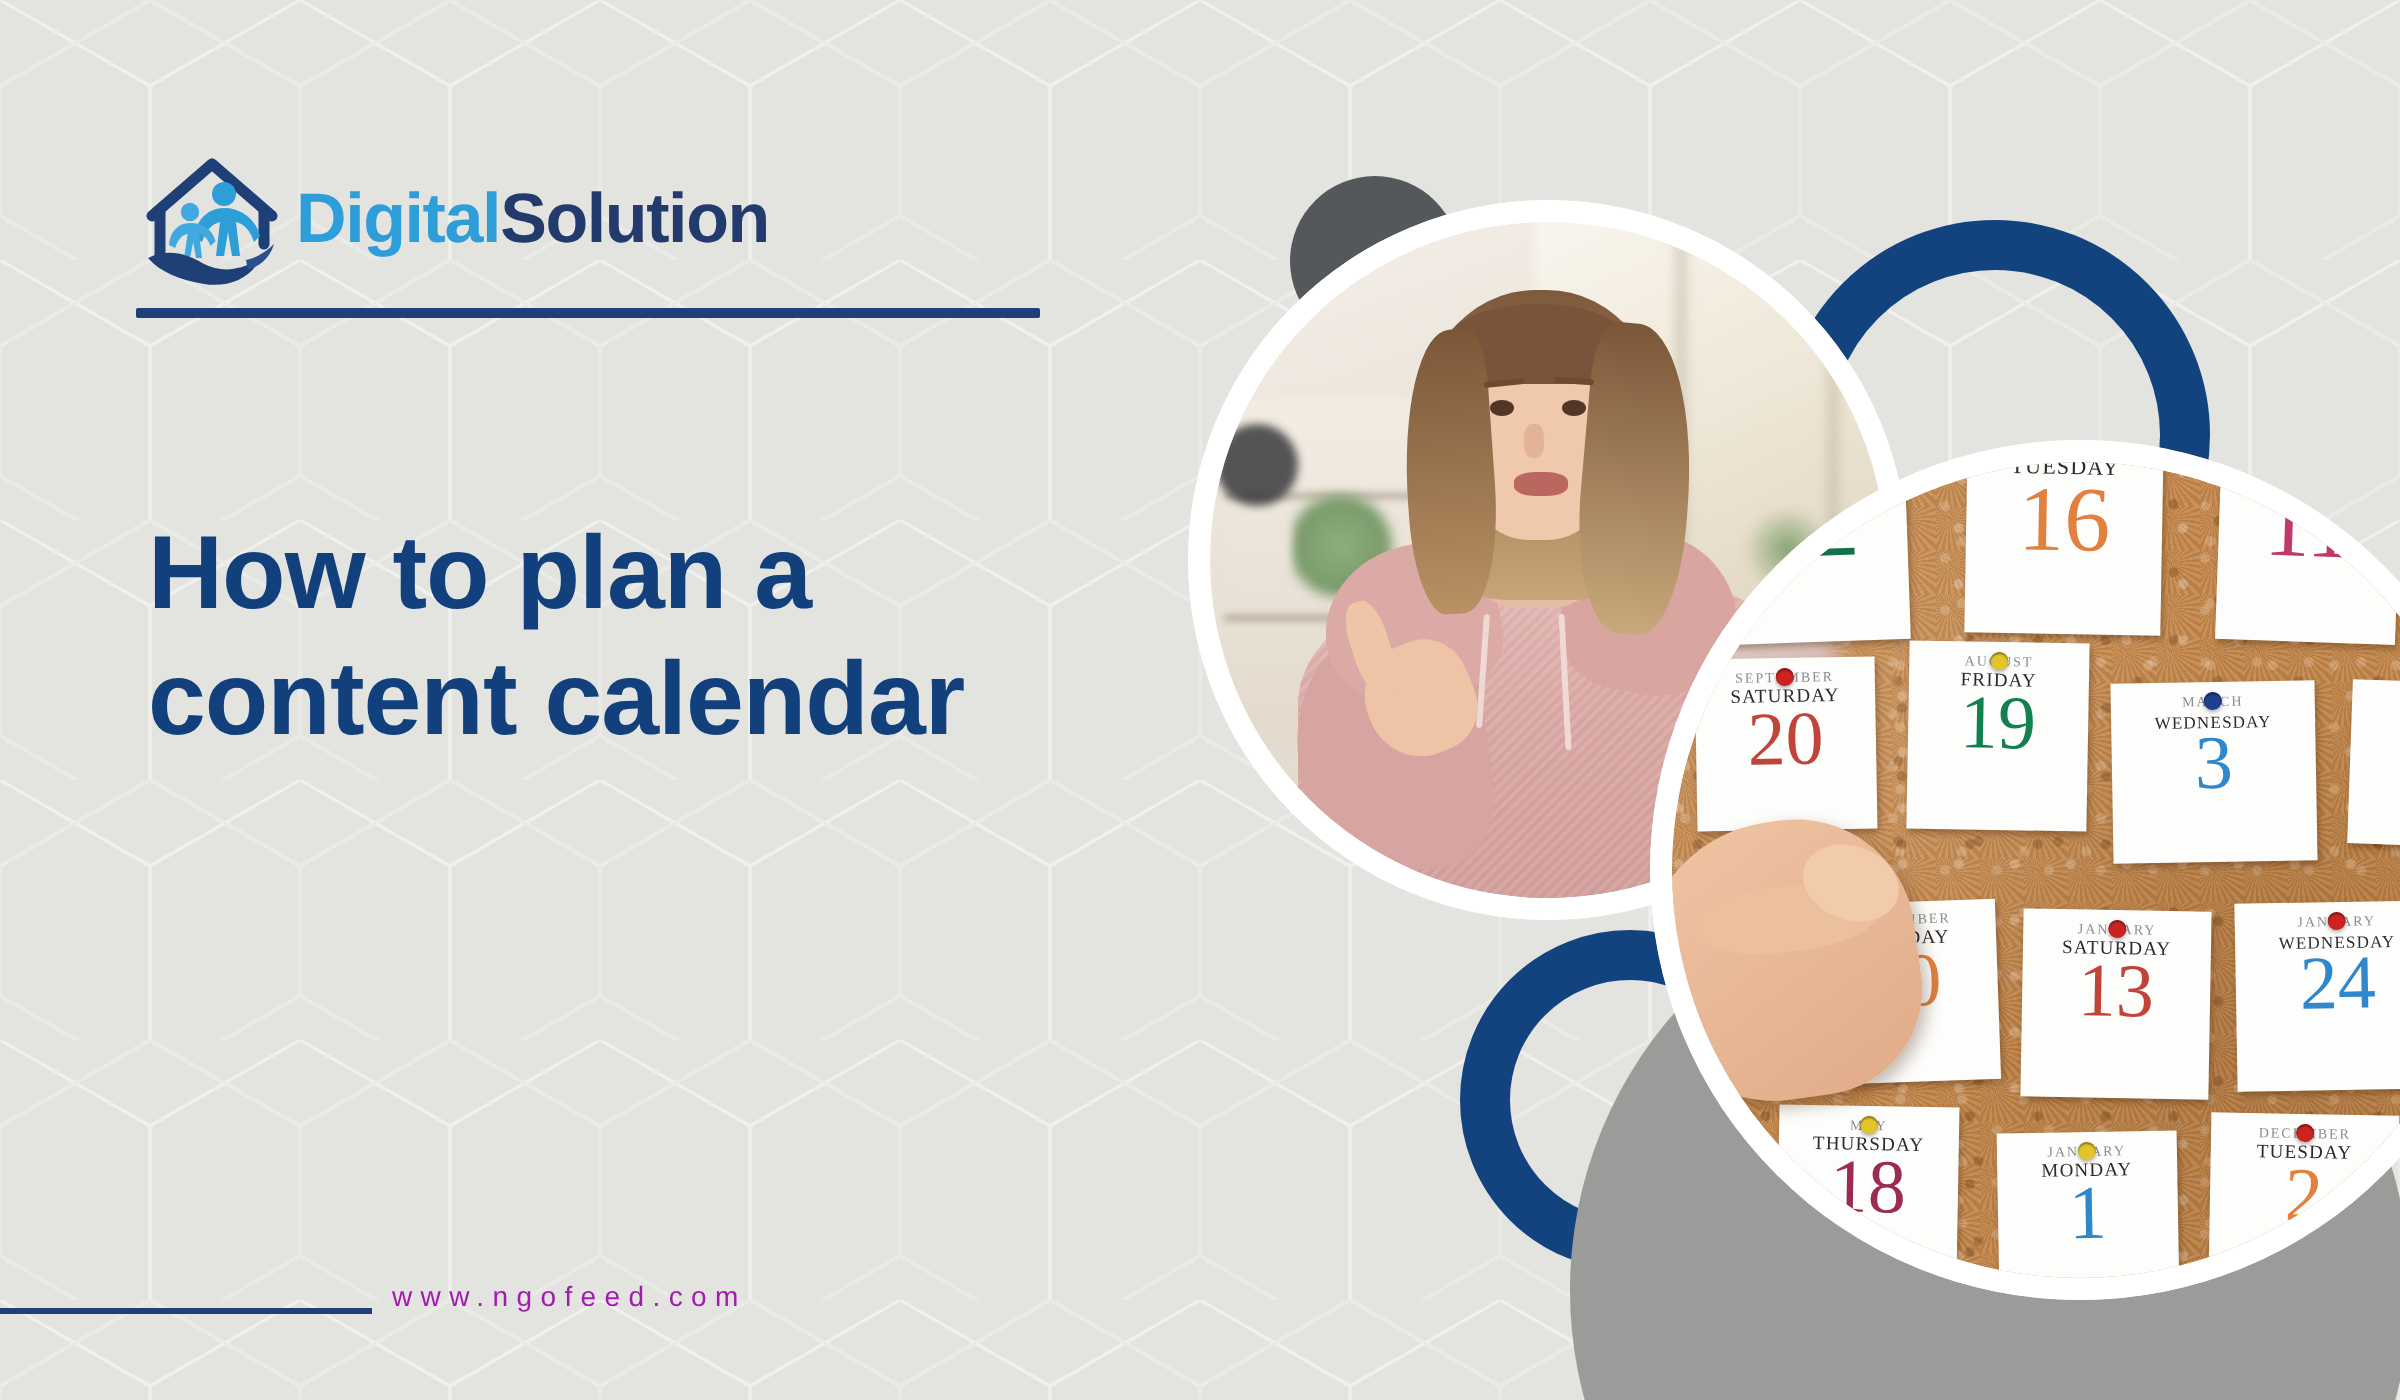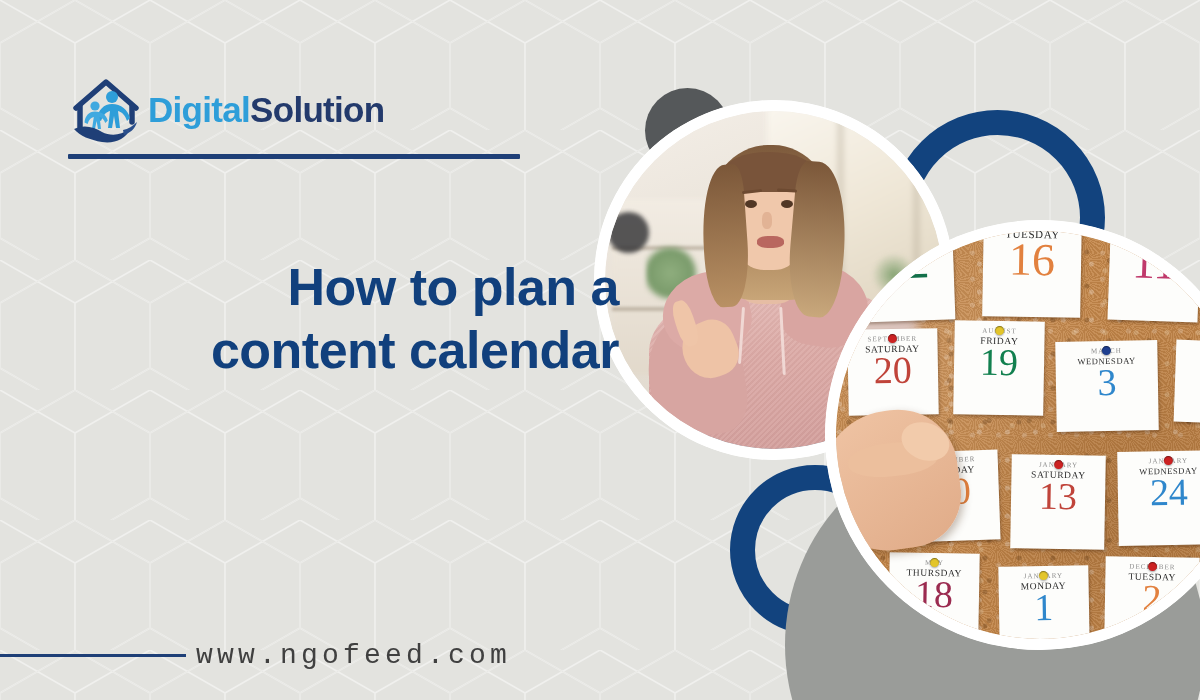--- a/index.html
+++ b/index.html
@@ -47,32 +47,31 @@
     width:452px; height:5px; background:#1e3f77; border-radius:1px;
   }
 
   
   .headline{
     position:absolute; left:74px; top:256px; width:545px;
     color:#11407d;
     font-size:52px; font-weight:bold; line-height:1.22;
     letter-spacing:-0.5px;
   }
-  .headline span{ display:block;text-align:right; }
+  .headline span{ display:block; }
 
   
   .footer-line{
     position:absolute; left:0; top:654px; width:186px; height:3px;
     background:#1e3f77;
   }
   .footer-url{
     position:absolute; left:196px; top:640px;
-    color:#404040; font-size:28px; font-weight:500;
+    color:#a21caf; font-size:14px; font-weight:500;
     letter-spacing:4.2px;
-    font-family:Liberation Mono, monospace;
   }
 
   
   .right-col{ position:absolute; left:560px; top:0; width:640px; height:700px; }
 
   .deco-ring{
     position:absolute; border-radius:50%;
     border:25px solid #12437e;
   }
   .ring-top{ left:330px; top:110px; width:215px; height:215px; }

